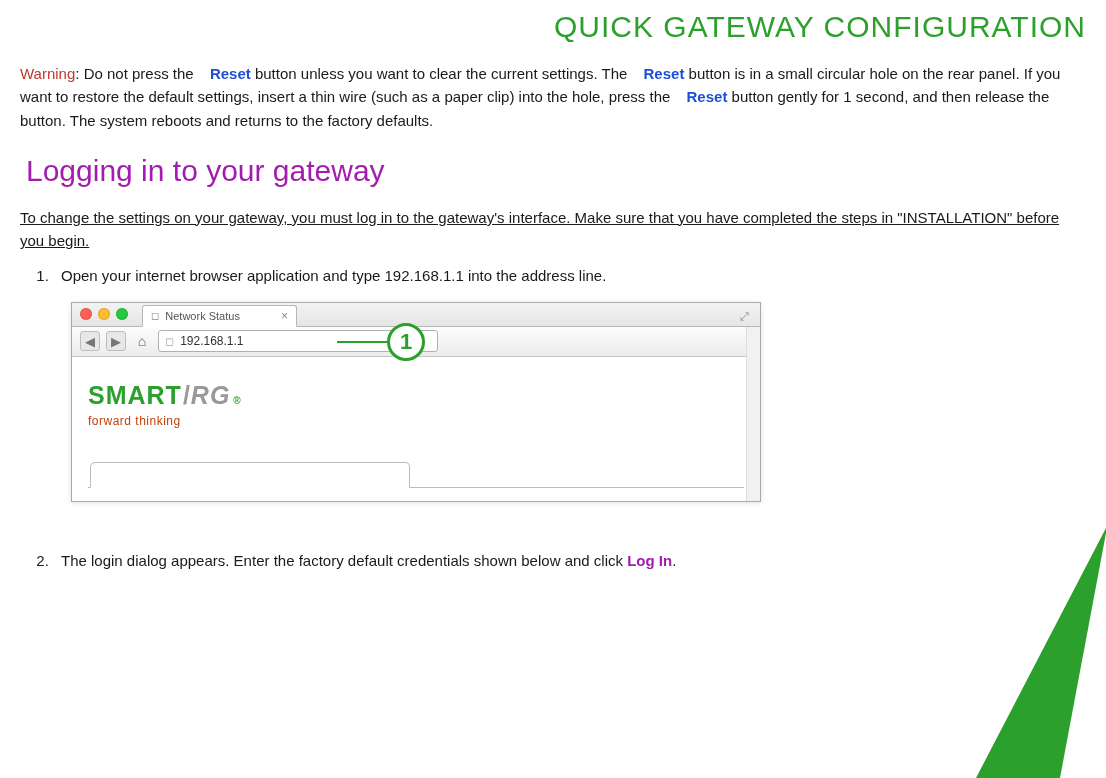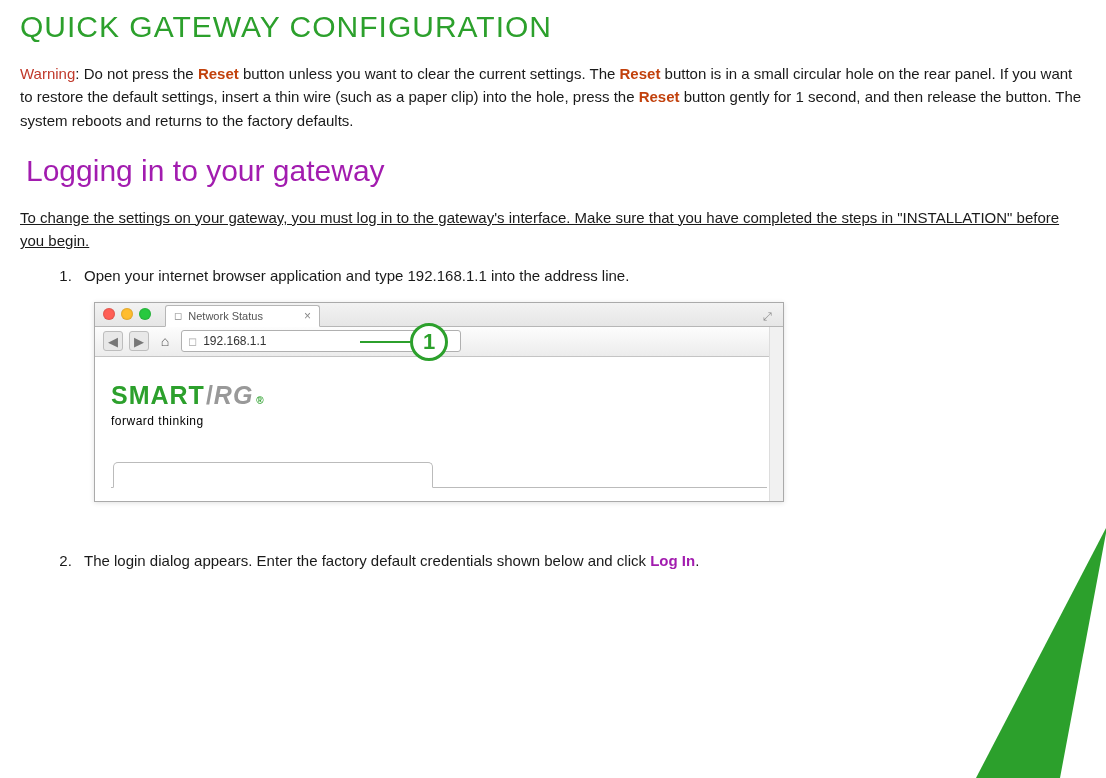--- a/index.html
+++ b/index.html
@@ -17,33 +17,35 @@
       padding: 10px 20px;
       background: #fff;
     }
     .title {
       color: #2ca02c;
       font-size: 30px;
       font-weight: 400;
       letter-spacing: 1px;
       margin-bottom: 18px;
       font-family: 'Trebuchet MS', Arial, sans-serif;
+      text-align: right;
     }
     .warning-para {
       line-height: 1.55;
       max-width: 1080px;
       margin-bottom: 22px;
     }
     .warning-label {
       color: #c0392b;
       font-weight: normal;
     }
     .reset-kw {
-      color: #c2410c;
+      color: #1d4ed8;
       font-weight: bold;
+      margin-left: 12px;
     }
     .login-kw {
       color: #a21caf;
       font-weight: bold;
     }
     .subheading {
       font-size: 30px;
       font-weight: 400;
       margin-bottom: 18px;
       margin-left: 6px;
@@ -51,21 +53,21 @@
       font-family: 'Trebuchet MS', Arial, sans-serif;
     }
     .intro-para {
       line-height: 1.55;
       max-width: 1080px;
       margin-bottom: 13px;
       text-decoration: underline;
     }
     ol.steps {
       list-style: decimal;
-      margin-left: 56px;
+      margin-left: 33px;
     }
     ol.steps > li {
       padding-left: 8px;
       line-height: 1.5;
       margin-bottom: 18px;
     }
     .browser-figure {
       margin-top: 14px;
       margin-left: 10px;
       width: 690px;
@@ -228,21 +230,21 @@
       font-size: 25px;
       letter-spacing: 1px;
       font-style: italic;
     }
     .logo-reg {
       color: #2ca02c;
       font-size: 10px;
       margin-left: 2px;
     }
     .logo-tagline {
-      color: #000000;
+      color: #c2410c;
       font-size: 12px;
       letter-spacing: 0.5px;
       margin-top: -2px;
     }
     .login-tab-strip {
       margin-top: 28px;
       height: 30px;
       border-bottom: 1px solid #bbb;
       position: relative;
     }

